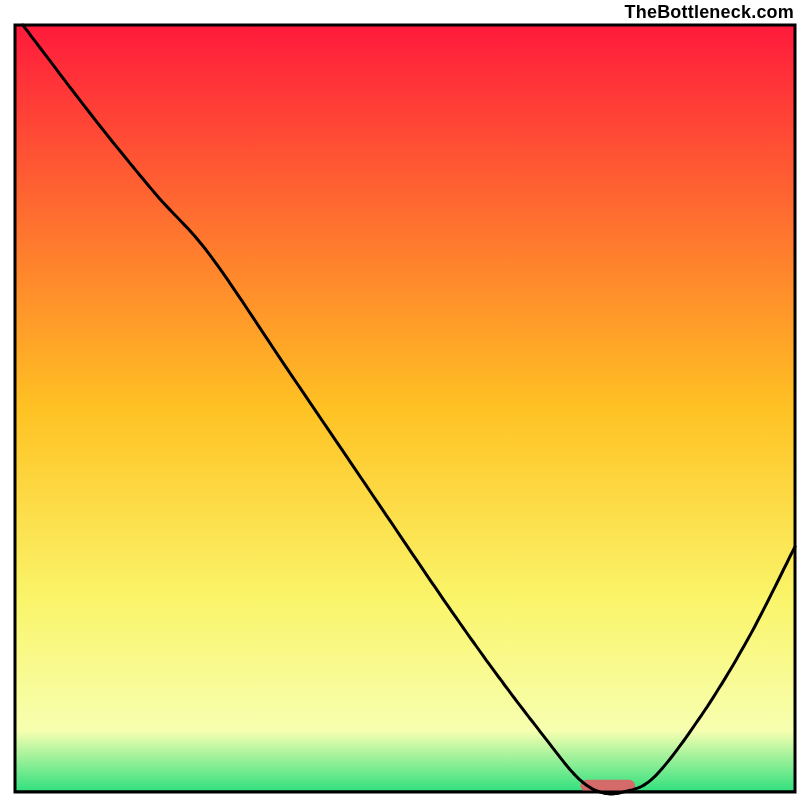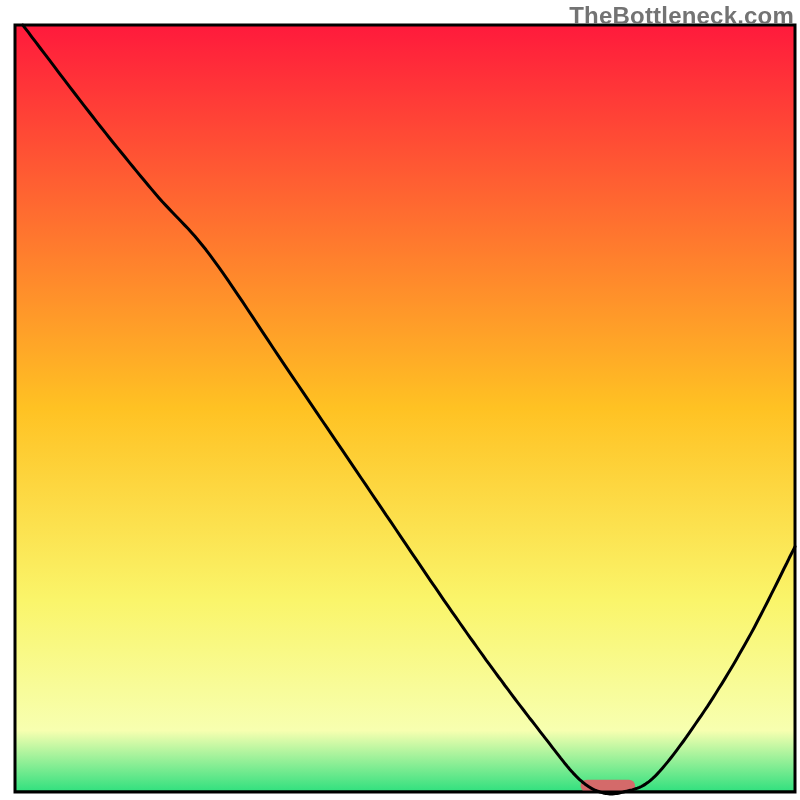--- a/index.html
+++ b/index.html
@@ -1,17 +1,17 @@
 <!DOCTYPE html>
 <html><head>
 <meta charset="utf-8">
 <style>
   html,body{margin:0;padding:0;width:800px;height:800px;overflow:hidden;background:#fff;font-family:Arial,Helvetica,sans-serif}
   .wrap{position:relative;width:800px;height:800px}
-  .watermark{position:absolute;top:2px;right:6px;font-size:24px;font-weight:bold;color:#737373;letter-spacing:0.2px}
+  .watermark{position:absolute;top:2px;right:6px;font-size:18px;font-weight:bold;color:#000000;letter-spacing:0.2px}
   svg{display:block}
 </style>
 </head>
 <body>
 
 <div class="wrap">
   <div class="watermark">TheBottleneck.com</div>
   <svg id="sv" width="800" height="800">
       <defs>
         <linearGradient id="bg" x1="0" y1="0" x2="0" y2="1">

